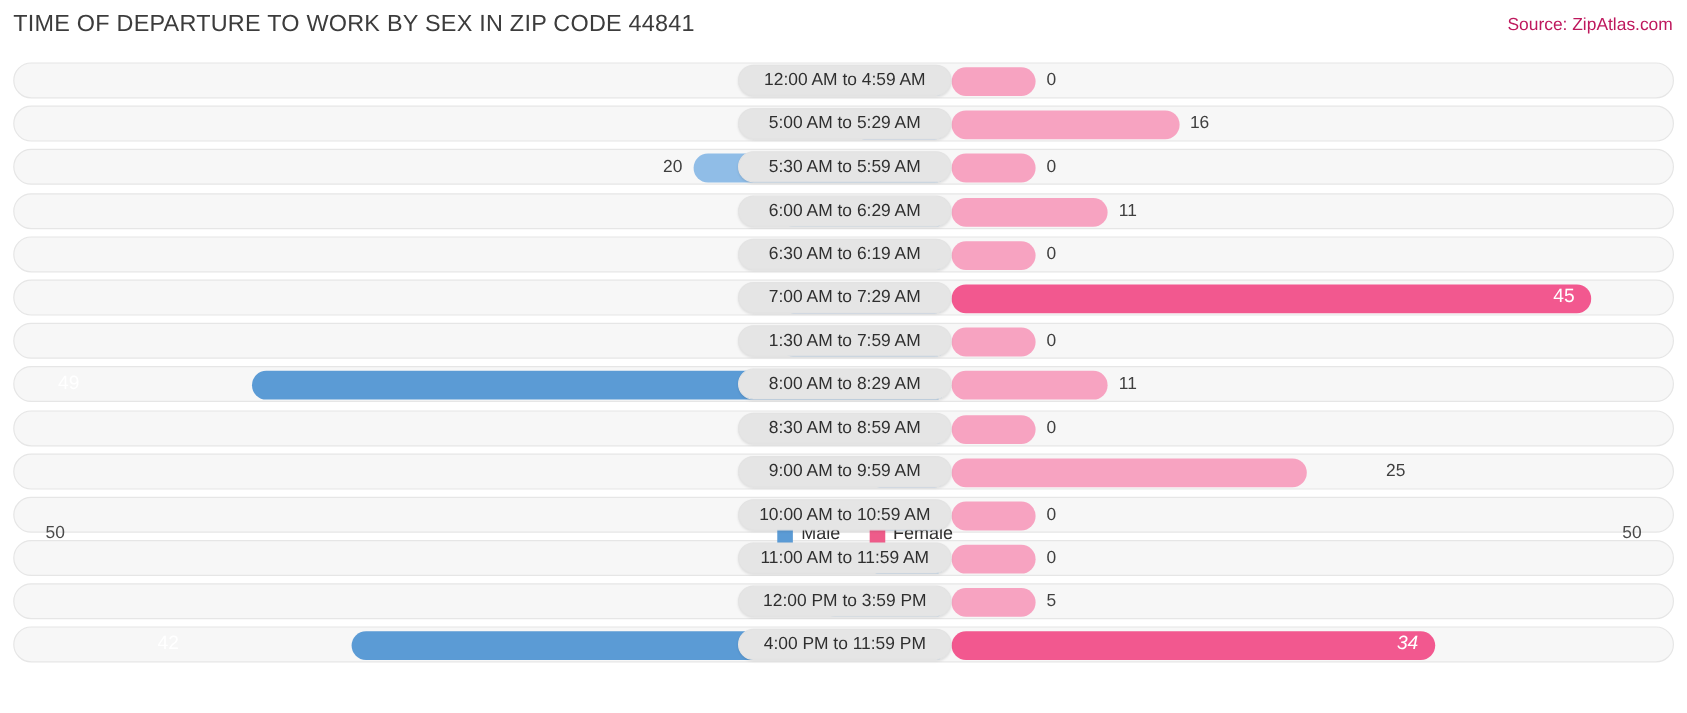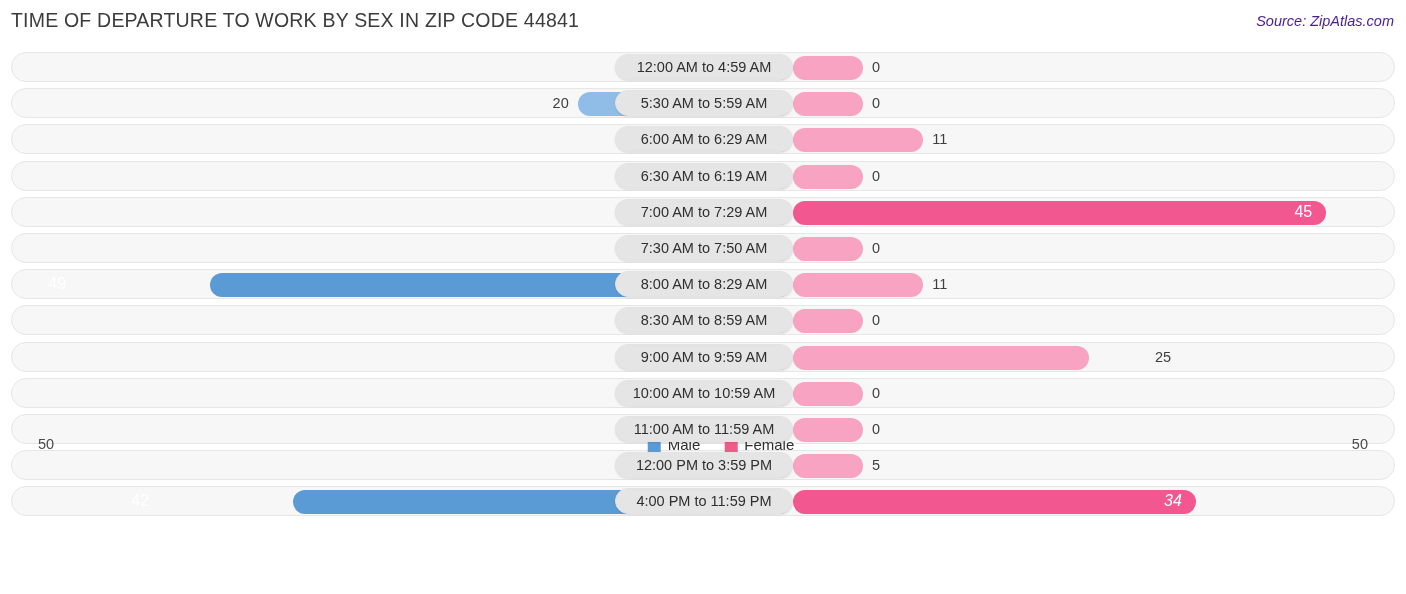--- a/index.html
+++ b/index.html
@@ -23,22 +23,21 @@
     font-size: 19.5px;
     letter-spacing: .2px;
     color: #3c3c3c;
     font-weight: 400;
     white-space: nowrap;
   }
   .source-note {
     position: absolute;
     right: 12px; top: 13px;
     font-size: 14.5px;
-    font-style: italic;
-    color: #4c1d95;
+    color: #be185d;
     white-space: nowrap;
   }
 
   
   .rows {
     position: absolute;
     top: 52px; left: 11px;
     width: 1384px;
   }
   .row {
@@ -148,20 +147,31 @@
           <div class="val val-male-out" style="right: 682px;">0</div>
           <div class="cat-pill">
             <span>12:00 AM to 4:59 AM</span>
           </div>
           <div class="bar bar-female" style="width: 70px; background: rgb(247, 163, 193);"></div>
           <div class="val val-female-out" style="left: 860px;">0</div>
         </div>
       </div>
       <div class="row">
         <div class="row-inner">
+          <div class="bar bar-male" style="width: 82.95px; background: rgb(144, 189, 231);"></div>
+          <div class="val val-male-out" style="right: 694.95px;">7</div>
+          <div class="cat-pill">
+            <span>5:00 AM to 5:29 AM</span>
+          </div>
+          <div class="bar bar-female" style="width: 189.6px; background: rgb(247, 163, 193);"></div>
+          <div class="val val-female-out" style="left: 979.6px;">16</div>
+        </div>
+      </div>
+      <div class="row">
+        <div class="row-inner">
           <div class="bar bar-male" style="width: 213.3px; background: rgb(144, 189, 231);"></div>
           <div class="val val-male-out" style="right: 825.3px;">20</div>
           <div class="cat-pill">
             <span>5:30 AM to 5:59 AM</span>
           </div>
           <div class="bar bar-female" style="width: 70px; background: rgb(247, 163, 193);"></div>
           <div class="val val-female-out" style="left: 860px;">0</div>
         </div>
       </div>
       <div class="row">
@@ -195,21 +205,21 @@
           </div>
           <div class="bar bar-female" style="width: 533.25px; background: rgb(242, 88, 143);"></div>
           <div class="val val-in" style="left: 1300.25px; transform: translate(-100%, -50%);">45</div>
         </div>
       </div>
       <div class="row">
         <div class="row-inner">
           <div class="bar bar-male" style="width: 142.2px; background: rgb(144, 189, 231);"></div>
           <div class="val val-male-out" style="right: 754.2px;">12</div>
           <div class="cat-pill">
-            <span>7:30 AM to 7:50 AM</span>
+            <span>1:30 AM to 7:59 AM</span>
           </div>
           <div class="bar bar-female" style="width: 70px; background: rgb(247, 163, 193);"></div>
           <div class="val val-female-out" style="left: 860px;">0</div>
         </div>
       </div>
       <div class="row">
         <div class="row-inner">
           <div class="bar bar-male" style="width: 580.65px; background: rgb(91, 155, 213);"></div>
           <div class="val val-in" style="left: 36.35px;">49</div>
           <div class="cat-pill">

